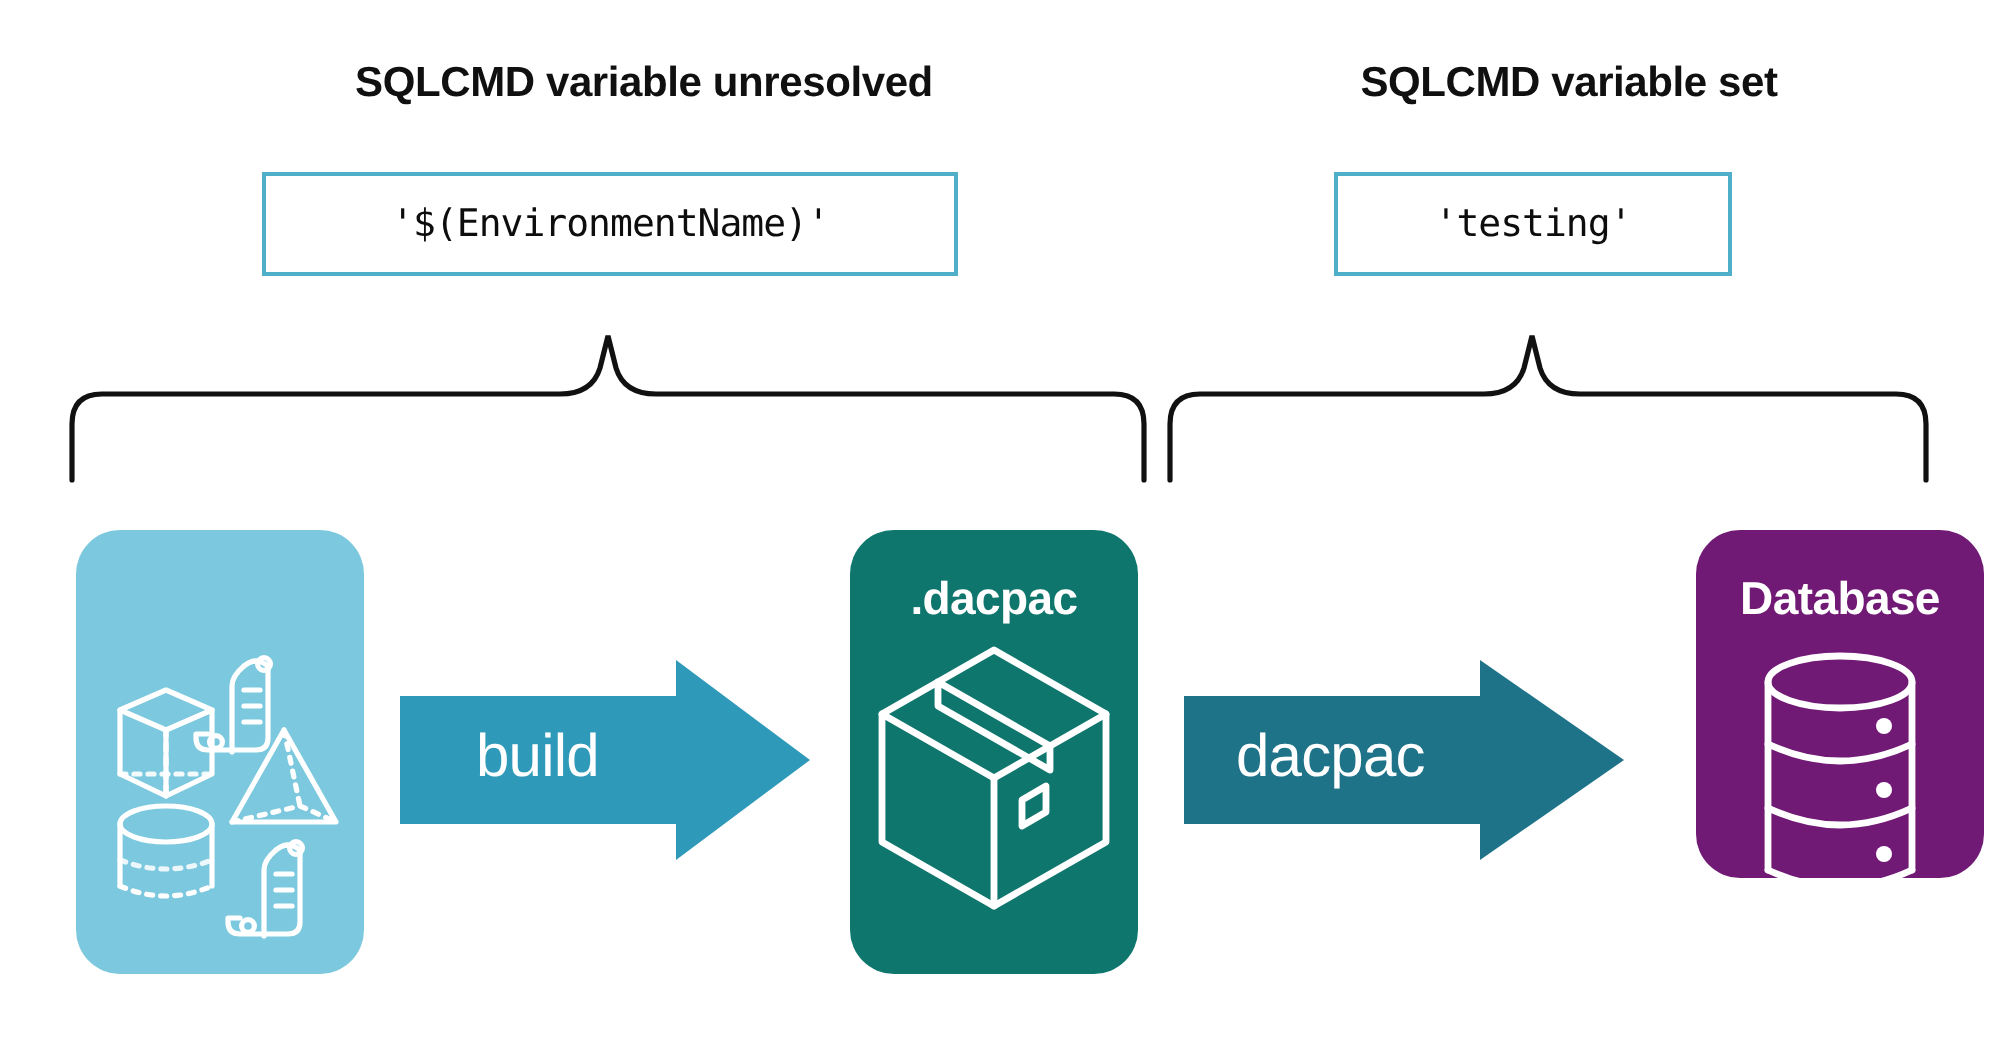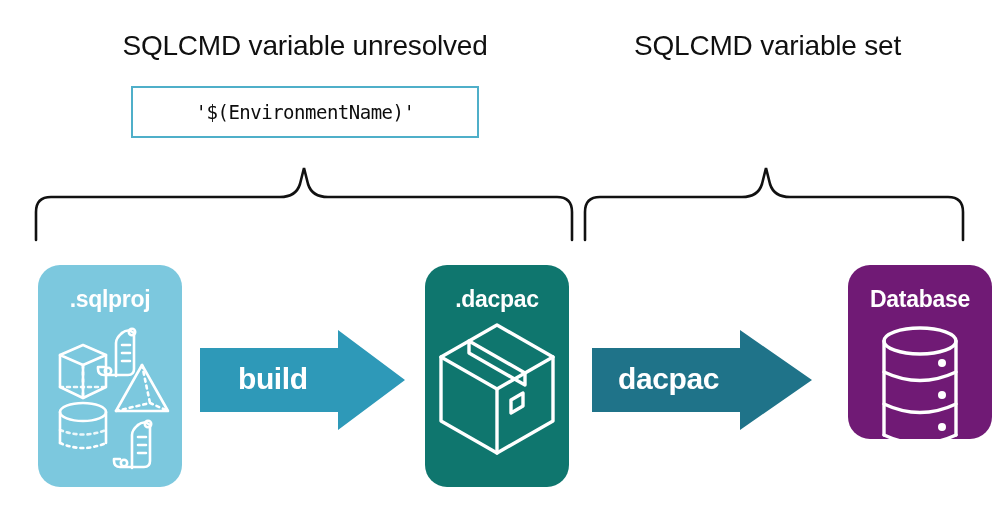--- a/index.html
+++ b/index.html
@@ -7,26 +7,27 @@
     width:1000px;height:522px;
     background:#ffffff;
     font-family:"Liberation Sans", sans-serif;
     overflow:hidden;
   }
   #stage{position:relative;width:1000px;height:522px;}
 
   
   .caption{
     position:absolute;
-    font-weight:normal;
-    font-size:28px;
+    font-weight:bold;
+    font-size:21px;
     color:#101010;
     letter-spacing:-0.2px;
     white-space:nowrap;
     text-align:center;
+    padding-left:17px;
   }
   #caption-left{left:0;top:30px;width:610px;}
   #caption-right{left:585px;top:30px;width:365px;}
 
   
   .valuebox{
     position:absolute;
     background:#ffffff;
     border:2px solid #4FAFC9;
     box-sizing:border-box;
@@ -65,39 +66,40 @@
   #card-database{left:848px;top:265px;width:144px;height:174px;background:#701a75;}
   .card-art{position:absolute;left:0;top:42px;width:100%;}
 
   
   .arrow{position:absolute;}
   #arrow-build{left:200px;top:330px;width:205px;height:100px;}
   #arrow-deploy{left:592px;top:330px;width:220px;height:100px;}
   .arrow-label{
     position:absolute;
     color:#ffffff;
-    font-weight:bold;
+    font-weight:normal;
     font-size:30px;
     letter-spacing:-0.4px;
     pointer-events:none;
   }
   #arrow-build .arrow-label{left:38px;top:32px;}
   #arrow-deploy .arrow-label{left:26px;top:32px;}
 </style>
 </head>
 <body>
 
 <div id="stage">
 
   <div class="caption" id="caption-left">SQLCMD variable unresolved</div>
 
   <div class="caption" id="caption-right">SQLCMD variable set</div>
 
   <div class="valuebox" id="valuebox-left">'$(EnvironmentName)'</div>
 
+  <div class="valuebox" id="valuebox-right">'testing'</div>
 
   <svg id="braces" viewBox="0 0 1000 110">
 
     <path d="M 36 100
              L 36 72
              Q 36 57 51 57
              L 280 57
              Q 296 57 300 44
              L 304 28
              L 308 44
@@ -113,21 +115,20 @@
              Q 758 57 762 44
              L 766 28
              L 770 44
              Q 774 57 790 57
              L 948 57
              Q 963 57 963 72
              L 963 100" fill="none" stroke="#111111" stroke-width="2.6" stroke-linecap="round"></path>
   </svg>
 
   <div class="card" id="card-sqlproj">
-    <div class="card-title">.sqlproj</div>
     <svg class="card-art" viewBox="0 0 144 180" width="144" height="180">
       <g fill="none" stroke="#ffffff" stroke-width="2.6" stroke-linejoin="round" stroke-linecap="round">
 
         <g>
           <path d="M22 48 L45 38 L68 48 L45 58 Z"></path>
           <path d="M22 48 L22 80 L45 91 L45 58"></path>
           <path d="M68 48 L68 80 L45 91"></path>
           <path d="M45 58 L45 91" stroke-dasharray="3 4"></path>
           <path d="M22 80 L68 80" stroke-dasharray="3 4" opacity="0.9"></path>
         </g>

